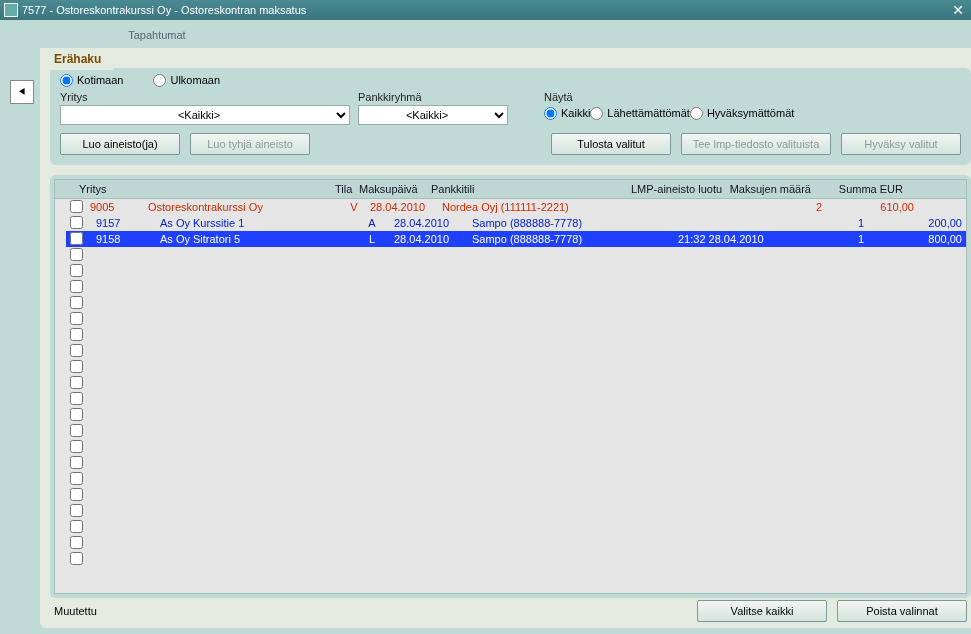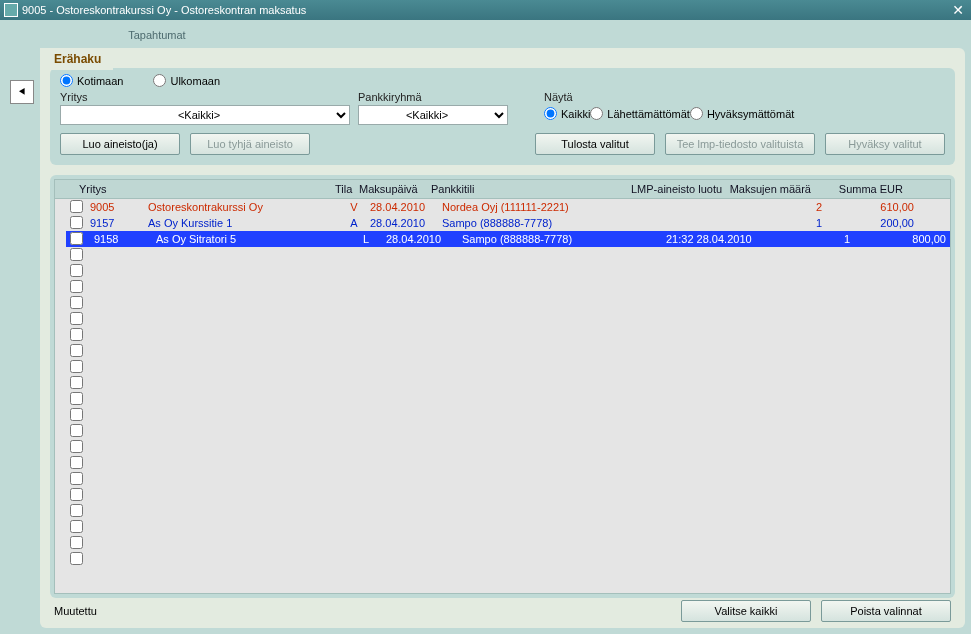--- a/index.html
+++ b/index.html
@@ -114,21 +114,21 @@
     top: -14px; left: 0;
   }
   .radio-row {
     display: flex;
     align-items: center;
     gap: 30px;
     margin-bottom: 4px;
   }
   .radio-row label, .radio-group label {
     display: flex;
-    align-items: center;
+    align-items: flex-start;
     gap: 4px;
     cursor: pointer;
   }
   .filter-row {
     display: flex;
     gap: 8px;
   }
   .filter-col {
     display: flex;
     flex-direction: column;
@@ -207,21 +207,21 @@
   .c-maks  { width: 90px; text-align: right;}
   .c-summa { width: 92px; text-align: right;}
   .row {
     display: flex;
     height: 16px;
     align-items: center;
     font-size: 11px;
   }
   .row input[type=checkbox]{ margin: 0; }
   .row.state-V { color: #cc2a00; }
-  .row.state-A { color: #0022cc; }
+  .row.state-A { color: #0022cc; gap: 6px; }
   .row.state-L { color: #0022cc; }
   .row.selected {
     background: #2040ff;
     color: #fff !important;
     justify-content: space-between;
   }
   .row.selected .col { color: #fff; }
   .bottom-row {
     display: flex;
     align-items: center;
@@ -234,21 +234,21 @@
   .grid-body::-webkit-scrollbar { width: 16px; }
   .grid-body::-webkit-scrollbar-track { background: #e3e8e0; border-left: 1px solid #bbb; }
   .grid-body::-webkit-scrollbar-thumb { background: #c1cdc7; border: 1px solid #9aa; }
 </style>
 </head>
 <body>
 
 <div class="window">
   <div class="titlebar">
     <div class="titlebar-icon"></div>
-    <span>9005 - Ostoreskontrakurssi Oy - Ostoreskontran maksatus</span>
+    <span>7577 - Ostoreskontrakurssi Oy - Ostoreskontran maksatus</span>
     <div class="titlebar-close">✕</div>
   </div>
 
   <div class="client">
     <div class="side-icon">⯇</div>
 
     <div class="main">
       <div class="tabs">
         <div class="tab active">Erät</div>
         <div class="tab">Tapahtumat</div>

